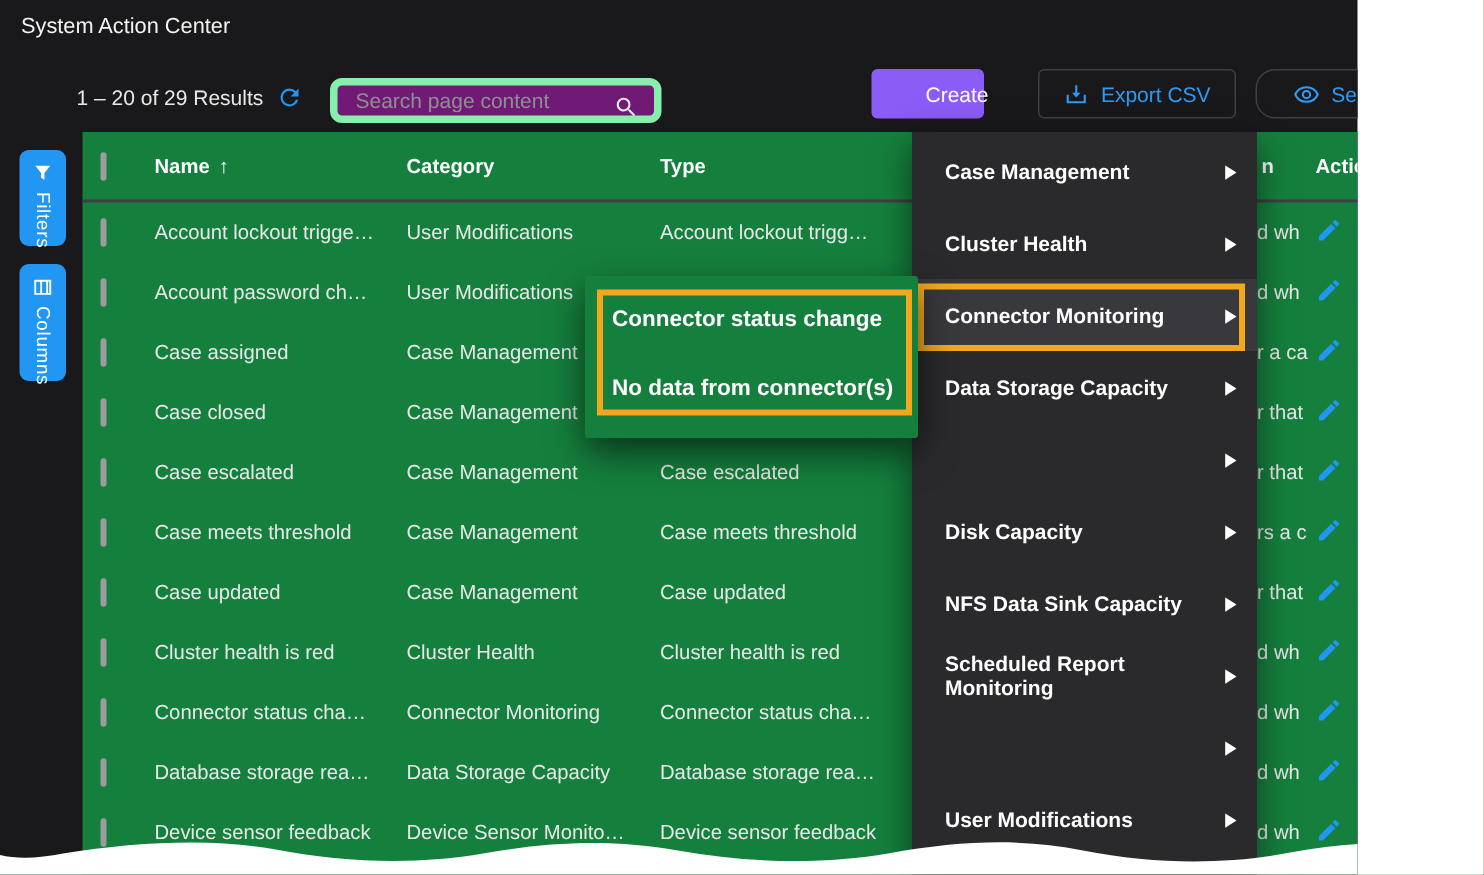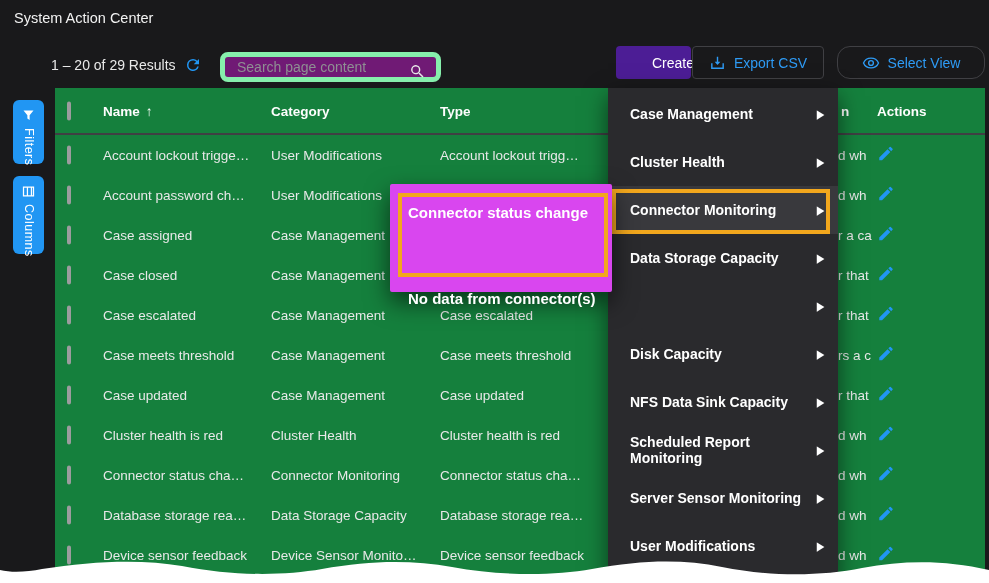--- a/index.html
+++ b/index.html
@@ -1,17 +1,17 @@
 <!DOCTYPE html>
 <html><head>
 <meta charset="utf-8">
 <style>
   html,body{margin:0;padding:0;background:#ffffff;}
   .screen{
-    position:relative;width:989px;height:583px;overflow:hidden;
+    position:relative;width:905px;height:583px;overflow:hidden;
     background:#19191b;color:#eaeaea;
     font-family:"Liberation Sans",sans-serif;
   }
   
   .page-title{position:absolute;left:14px;top:10px;font-size:14.5px;color:#f2f2f2;}
   .results{position:absolute;left:51px;top:57px;font-size:14px;color:#e9e9e9;}
   .refresh-btn{position:absolute;left:184px;top:56px;width:18px;height:18px;cursor:pointer;}
   .searchbox{
     position:absolute;left:220px;top:52px;width:221px;height:30px;box-sizing:border-box;
     background:#701a75;border:5px solid #86efac;border-radius:8px;
@@ -21,21 +21,21 @@
     background:transparent;border:none;outline:none;color:#e6e6e6;
     padding:0 34px 0 12px;font-size:14px;font-family:"Liberation Sans",sans-serif;
   }
   .searchbox input::placeholder{color:#8f8f93;}
   .search-icn{position:absolute;right:10px;top:6px;width:17px;height:17px;}
   .btn{
     position:absolute;top:46px;height:33px;box-sizing:border-box;border-radius:4px;
     display:flex;align-items:center;justify-content:center;gap:8px;
     font-size:14px;cursor:pointer;
   }
-  .btn-create{left:616px;width:75px;background:#4c1d95;color:#fff;padding-left:39px;}
+  .btn-create{left:581px;width:75px;background:#8b5cf6;color:#fff;padding-left:39px;}
   .btn-outline{background:#19191b;border:1px solid #404044;color:#2e9bf5;}
   .btn-export{left:692px;width:132px;}
   .btn-select{left:837px;width:148px;border-radius:13px;}
   
   .side-tab{
     position:absolute;left:13px;width:31px;background:#2196f3;border-radius:6px;
     color:#fff;display:flex;flex-direction:column;align-items:center;
     padding-top:8px;gap:5px;cursor:pointer;z-index:5;box-sizing:border-box;
   }
   .side-tab .vlabel{writing-mode:vertical-rl;font-size:12.5px;letter-spacing:.5px;}
@@ -70,31 +70,31 @@
   }
   .menu-item .arrow{margin-left:auto;font-size:9px;color:#fff;transform:scaleY(1.25);}
   .menu-item.hovered{background:#39393d;}
   .orange-box-menu{
     position:absolute;left:612px;top:189px;width:218px;height:45px;z-index:30;
     border:4px solid #f2a71d;box-sizing:border-box;pointer-events:none;
   }
   
   .submenu{
     position:absolute;left:390px;top:184px;width:222px;height:108px;z-index:40;
-    background:#d946ef;box-shadow:0 10px 24px rgba(0,0,0,.6);border-radius:2px;
+    background:#15803d;box-shadow:0 10px 24px rgba(0,0,0,.6);border-radius:2px;
   }
   .orange-box-sub{
     position:absolute;left:8px;top:9px;width:210px;height:84px;z-index:41;
     border:4px solid #f2a71d;box-sizing:border-box;pointer-events:none;
   }
   .submenu-item{
     position:absolute;left:18px;font-size:15px;font-weight:700;color:#fff;cursor:pointer;white-space:nowrap;
   }
   .submenu-item.first{top:20px;}
-  .submenu-item.second{top:66px;margin-top:40px;}
+  .submenu-item.second{top:66px;}
   
   .wave{position:absolute;left:0;bottom:0;width:989px;height:28px;z-index:60;pointer-events:none;}
   svg{display:block;}
 </style>
 </head>
 <body>
 
 <div class="screen">
 
   <div class="page-title">System Action Center</div>
@@ -301,21 +301,20 @@
       </div>
     <div class="menu-item">
         <span>NFS Data Sink Capacity</span>
         <span class="arrow">▶</span>
       </div>
     <div class="menu-item">
         <span>Scheduled Report Monitoring</span>
         <span class="arrow">▶</span>
       </div>
     <div class="menu-item">
-        <span>Server Sensor Monitoring</span>
         <span class="arrow">▶</span>
       </div>
     <div class="menu-item">
         <span>User Modifications</span>
         <span class="arrow">▶</span>
       </div>
   </div>
 
   <div class="orange-box-menu"></div>
 

